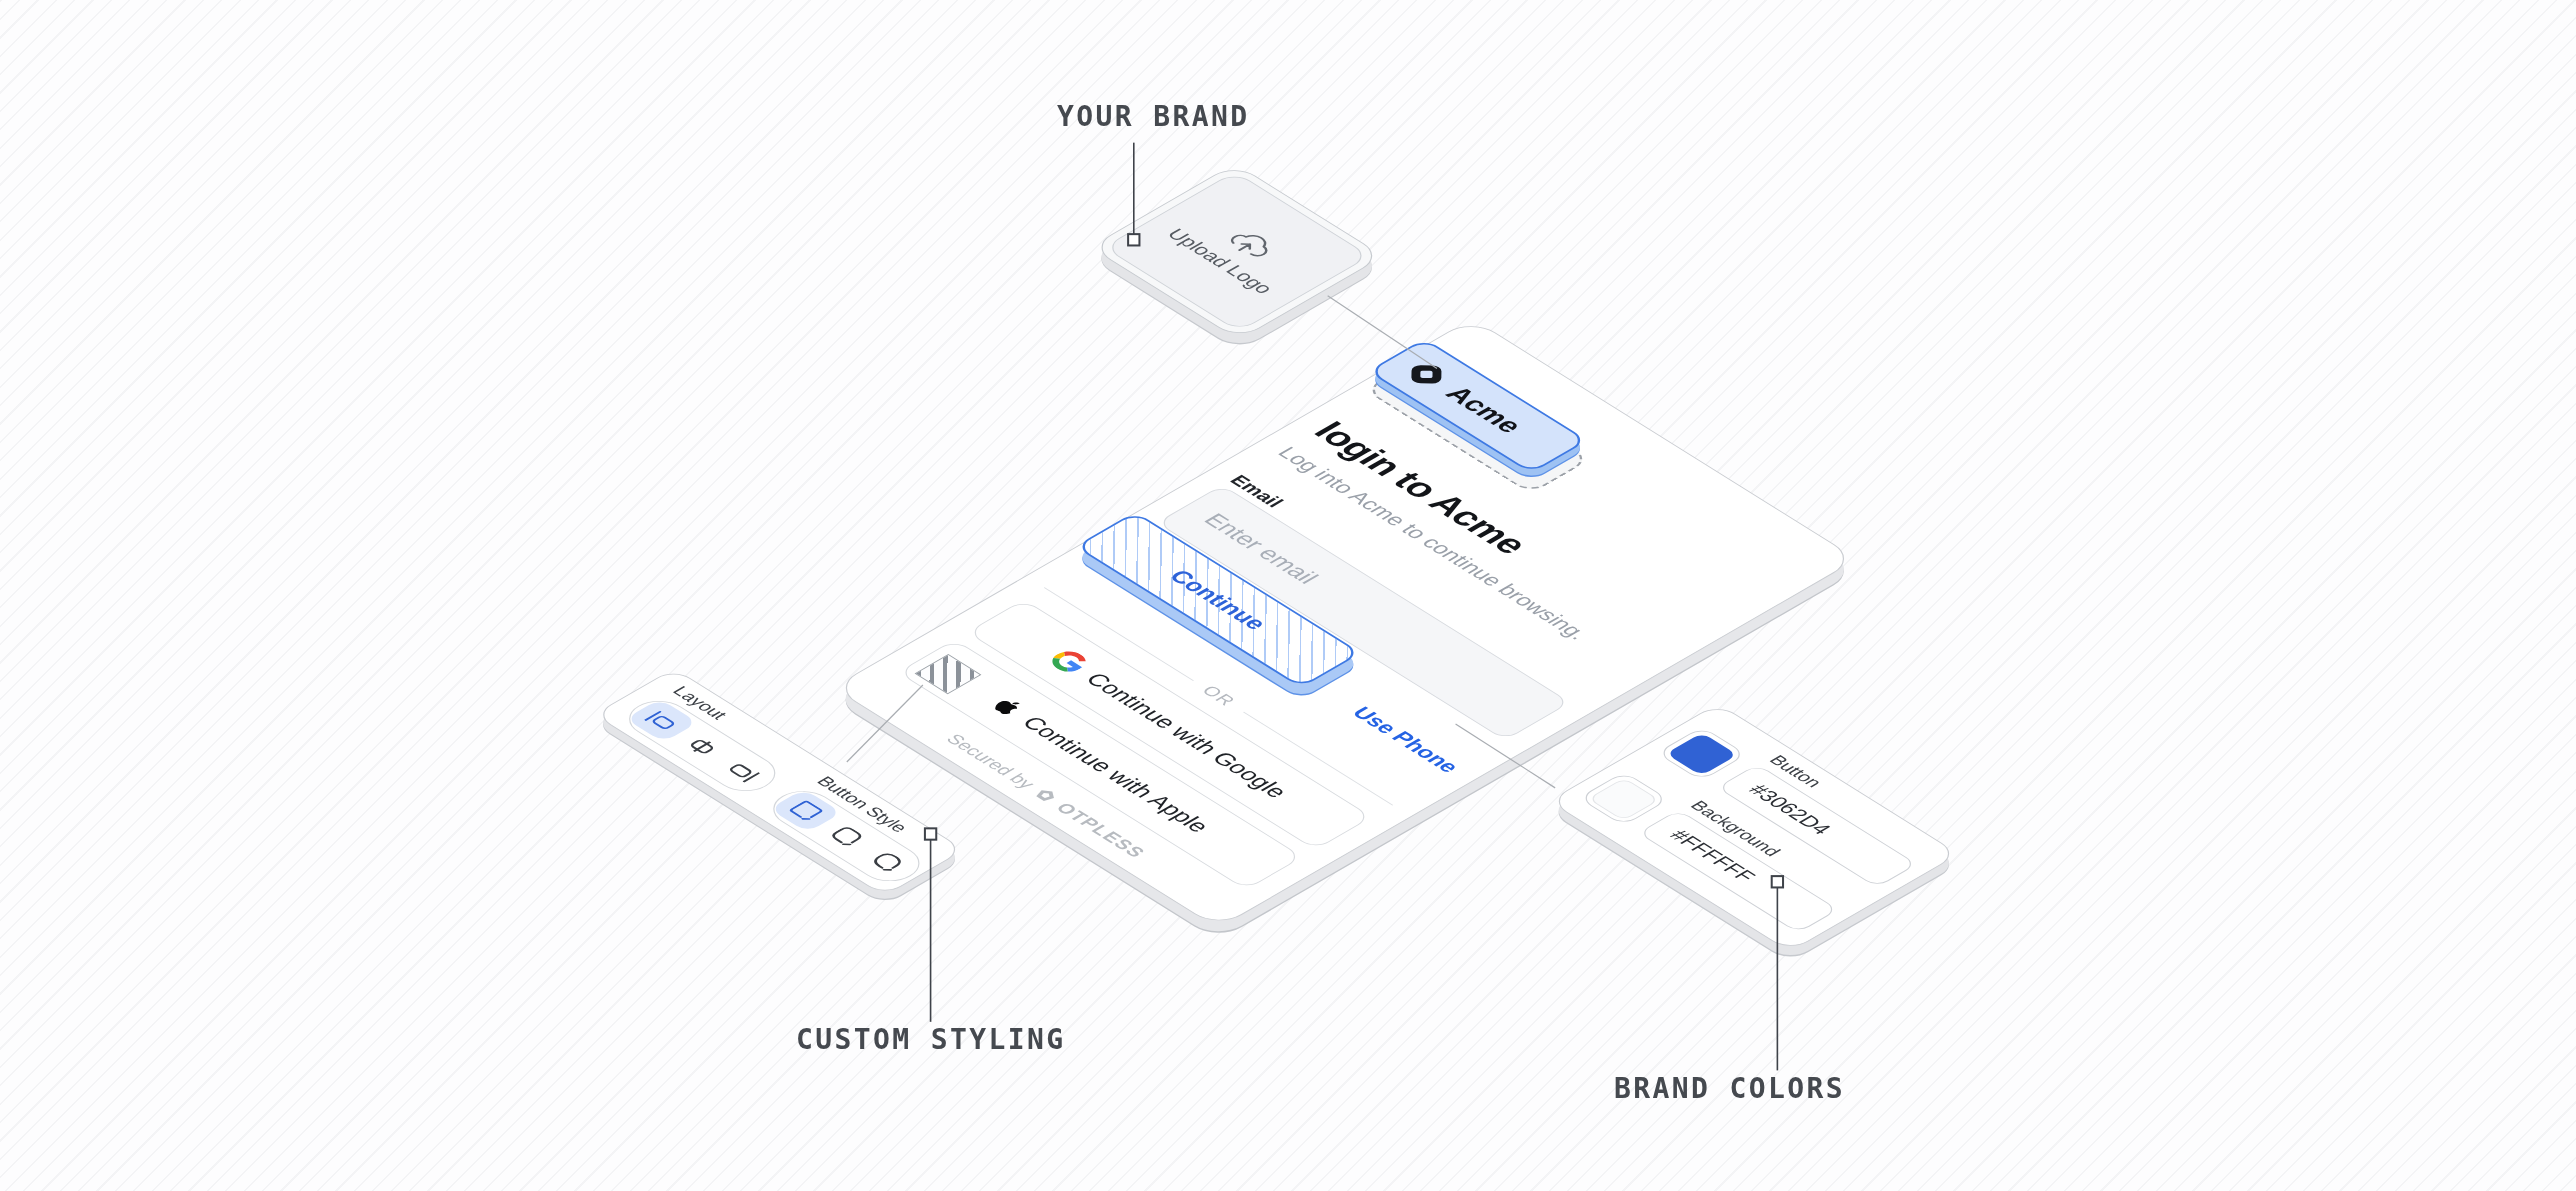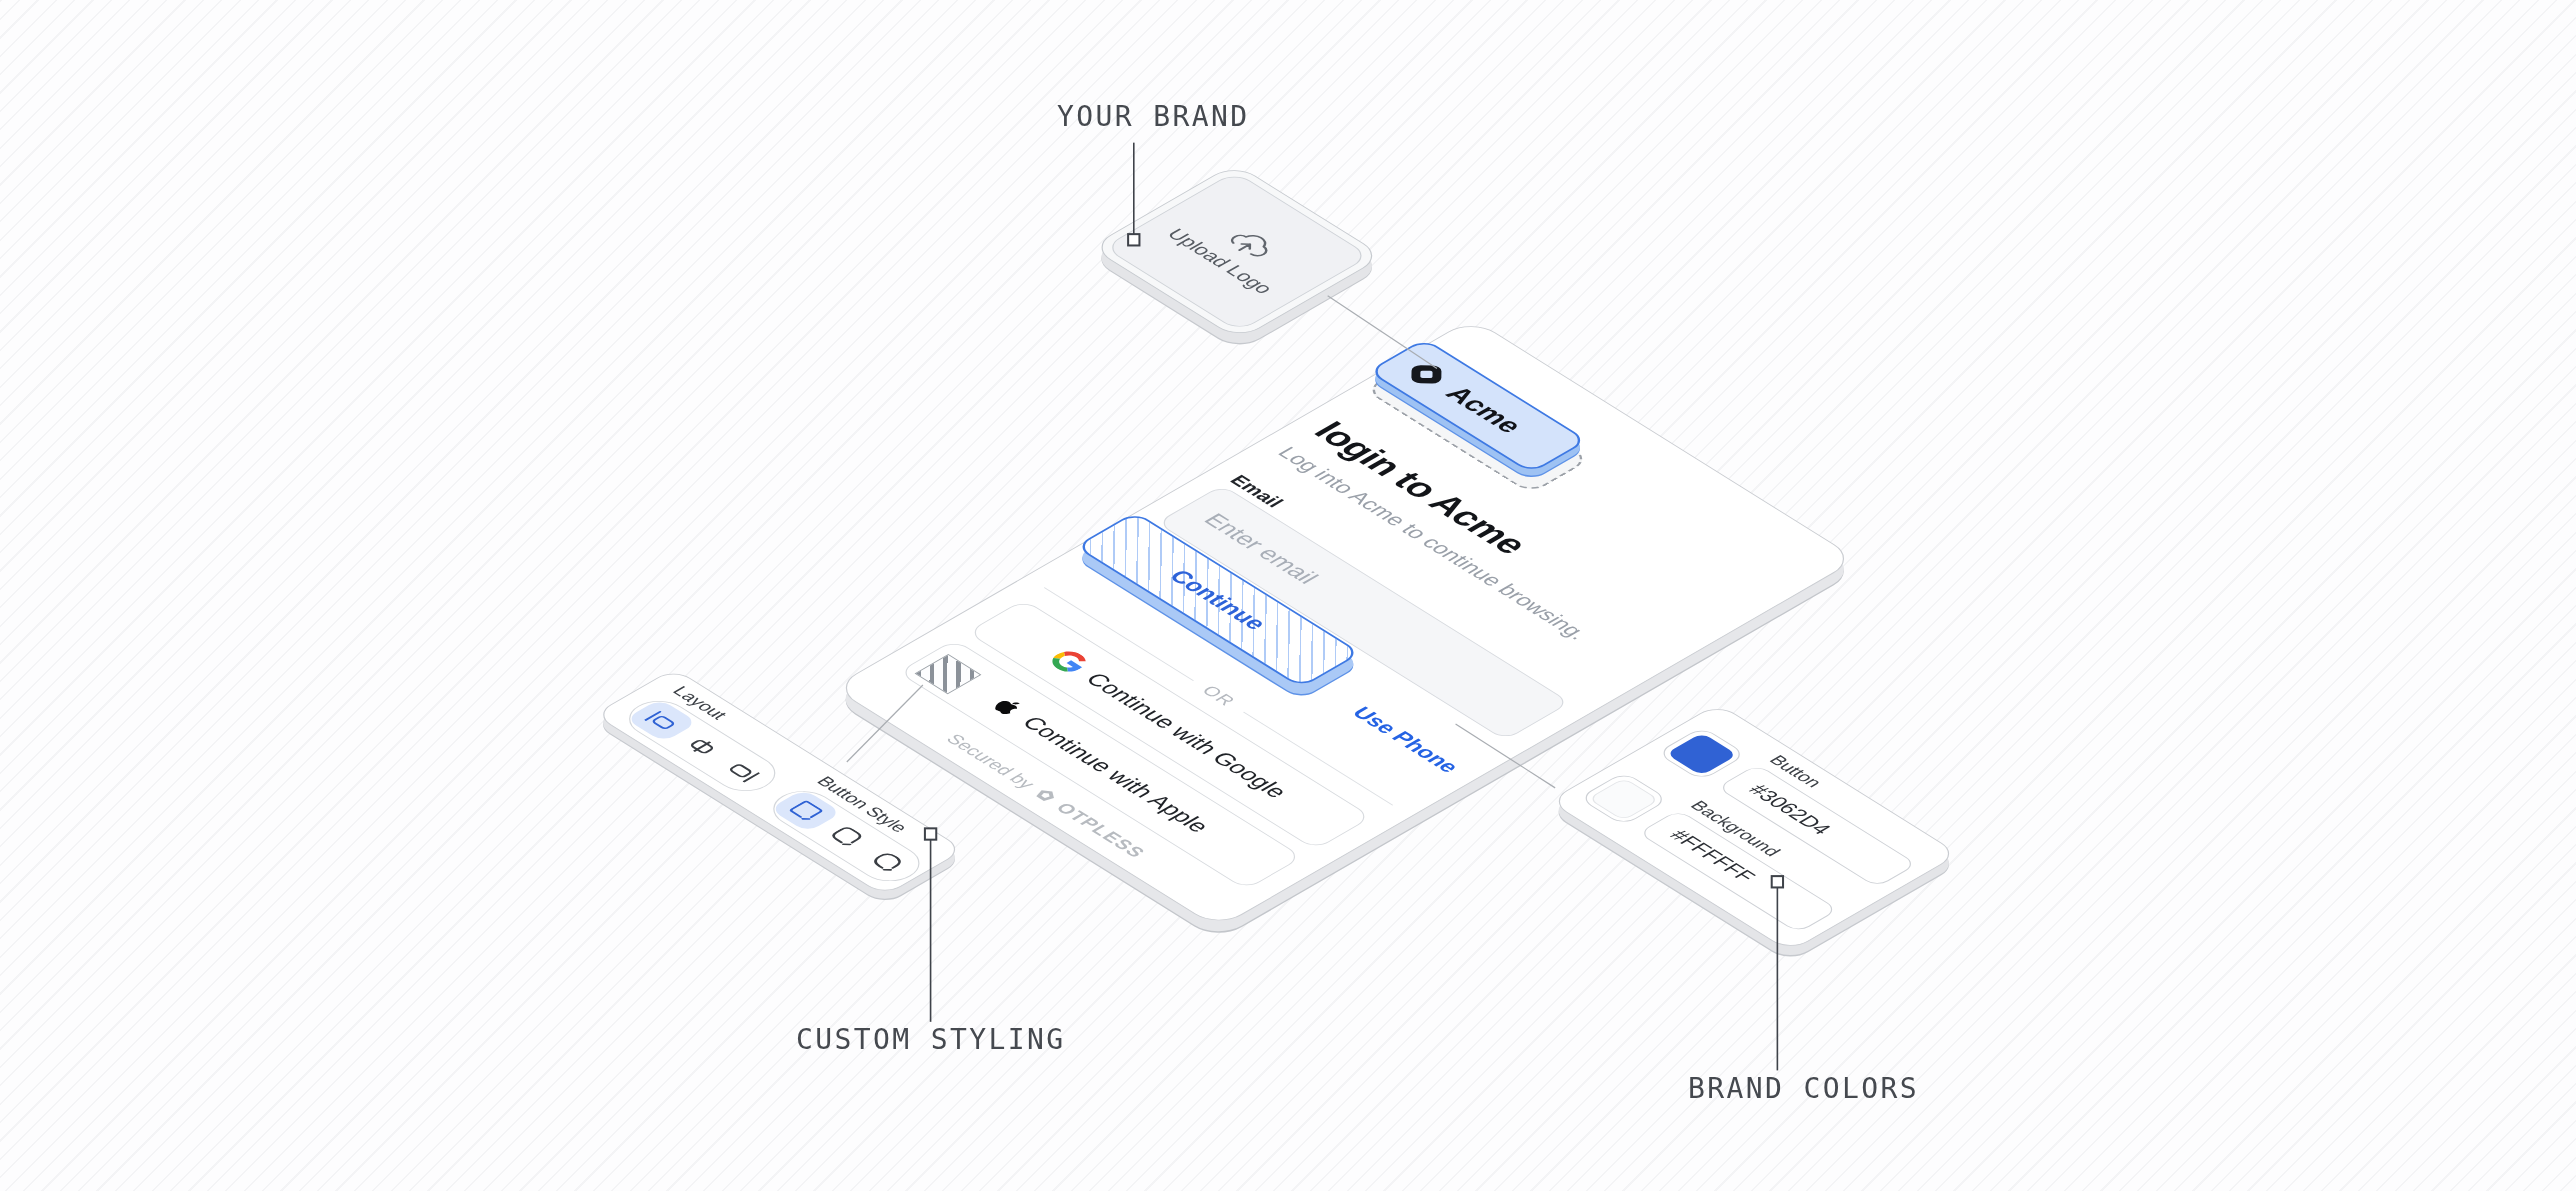--- a/index.html
+++ b/index.html
@@ -21,21 +21,21 @@
   .card{
     background:#ffffff;
     border:1.2px solid #c9ccd1;
     box-shadow:10.5px 10.5px 0 #e6e7ea, 12px 12px 0 #c3c6cb;
   }
 
   
   .anno{
     position:absolute;z-index:5;
     font-family:"DejaVu Sans Mono", monospace;
-    font-size:28px;letter-spacing:2.4px;color:#45494f;font-weight:400;
+    font-size:28px;letter-spacing:2.4px;color:#45494f;font-weight:700;
     white-space:nowrap;
   }
   svg.wires{position:absolute;left:0;top:0;z-index:2;}
   svg.wires-top{position:absolute;left:0;top:0;z-index:6;}
 
   
   .upload-card{
     left:1235px;top:163px;width:174px;height:166px;z-index:1;
     background:#f7f8f9;border:1.2px solid #c6cacf;border-radius:24px;
     box-shadow:9.7px 9.7px 0 #e4e5e8, 11px 11px 0 #c6c9ce;
@@ -267,21 +267,21 @@
     <div class="swatch-ring" style="left:13px;top:121px;">
       <div class="swatch" style="background:#fafbfc;border:0.8px solid #e3e5e8;box-sizing:border-box;"></div>
     </div>
     <div class="hex-field" style="top:125px;">
       <span>#FFFFFF</span>
     </div>
   </div>
 
   <div class="anno" style="left:1057px;top:100px;">YOUR BRAND</div>
   <div class="anno" style="left:796px;top:1023px;">CUSTOM STYLING</div>
-  <div class="anno" style="left:1688px;top:1072px;">BRAND COLORS</div>
+  <div class="anno" style="left:1614px;top:1072px;">BRAND COLORS</div>
 
   <svg class="wires-top" width="2576" height="1192" viewBox="0 0 3182 1472">
     <line x1="1400.5" y1="176" x2="1400.5" y2="289" stroke="#3f434a" stroke-width="2"></line>
     <rect x="1393.5" y="289" width="14" height="14" fill="#ffffff" stroke="#3f434a" stroke-width="2.5"></rect>
     <line x1="1149.5" y1="1037" x2="1149.5" y2="1262" stroke="#3f434a" stroke-width="2"></line>
     <rect x="1142.5" y="1023" width="14" height="14" fill="#ffffff" stroke="#3f434a" stroke-width="2.5"></rect>
     <line x1="2195.5" y1="1096" x2="2195.5" y2="1322" stroke="#3f434a" stroke-width="2"></line>
     <rect x="2188.5" y="1082" width="14" height="14" fill="#ffffff" stroke="#3f434a" stroke-width="2.5"></rect>
   </svg>
 

